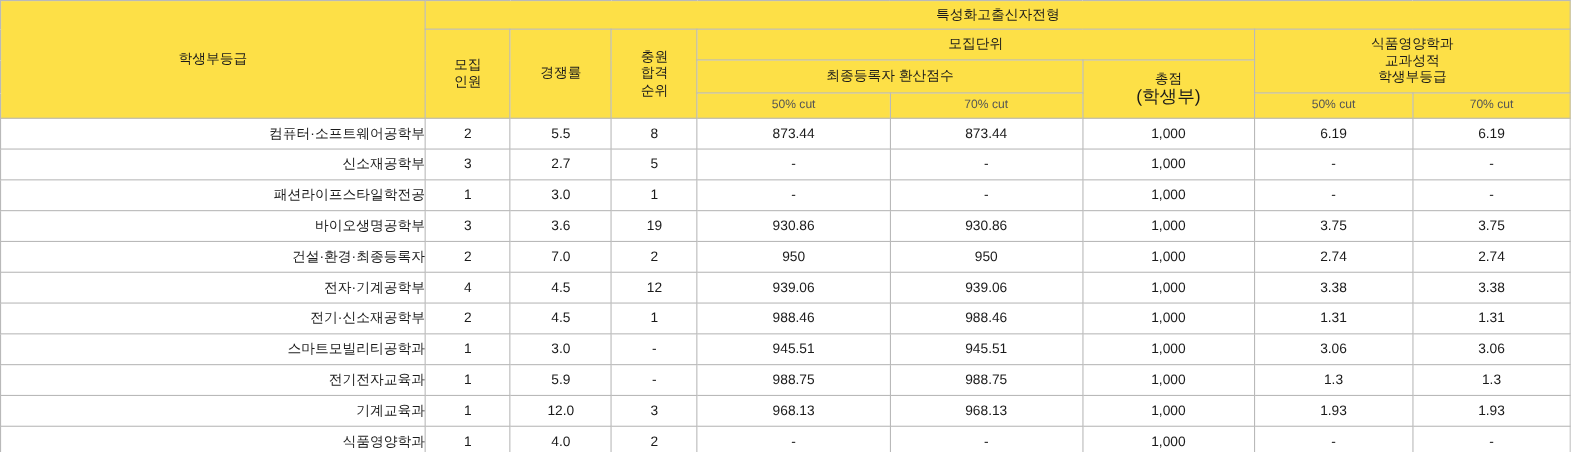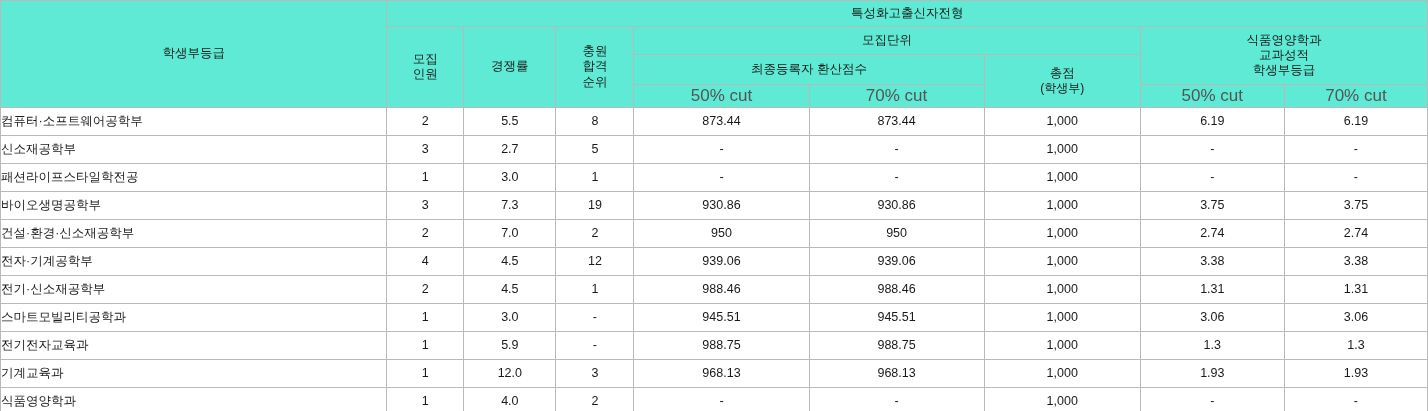--- a/index.html
+++ b/index.html
@@ -22,47 +22,47 @@
   }
   table.adm th, table.adm td {
     border: 1px solid #b9b9b9;
     text-align: center;
     vertical-align: middle;
     padding: 0;
     line-height: 1.25;
     font-weight: normal;
   }
   thead th {
-    background: #5eead4;
+    background: #fde047;
     color: #1a1a1a;
     font-size: 12.5px;
   }
   thead th.cut {
-    font-size: 17px;
+    font-size: 11px;
     color: #555;
     height: 22px;
   }
   thead tr.r1 th { height: 25px; }
   thead tr.r2 th { height: 27px; }
   thead tr.r3 th { height: 29px; }
   thead tr.r4 th { height: 22px; }
   th.unit-head { height: 103px; }
   tbody td {
     height: 27px;
     background: #ffffff;
     font-size: 12.5px;
   }
   tbody td.unit {
-    text-align: left;
+    text-align: right;
   }
   .multi {
     display: block;
     line-height: 1.22;
   }
-  .sub { font-size: 12px; }
+  .sub { font-size: 16px; }
 </style>
 </head>
 <body>
 
 <table class="adm">
   <colgroup>
     <col style="width:386px">
     <col style="width:77px">
     <col style="width:92px">
     <col style="width:78px">
@@ -139,30 +139,30 @@
       <td>1</td>
       <td>-</td>
       <td>-</td>
       <td>1,000</td>
       <td>-</td>
       <td>-</td>
     </tr>
     <tr>
       <td class="unit">바이오생명공학부</td>
       <td>3</td>
-      <td>7.3</td>
+      <td>3.6</td>
       <td>19</td>
       <td>930.86</td>
       <td>930.86</td>
       <td>1,000</td>
       <td>3.75</td>
       <td>3.75</td>
     </tr>
     <tr>
-      <td class="unit">건설·환경·신소재공학부</td>
+      <td class="unit">건설·환경·최종등록자</td>
       <td>2</td>
       <td>7.0</td>
       <td>2</td>
       <td>950</td>
       <td>950</td>
       <td>1,000</td>
       <td>2.74</td>
       <td>2.74</td>
     </tr>
     <tr>

